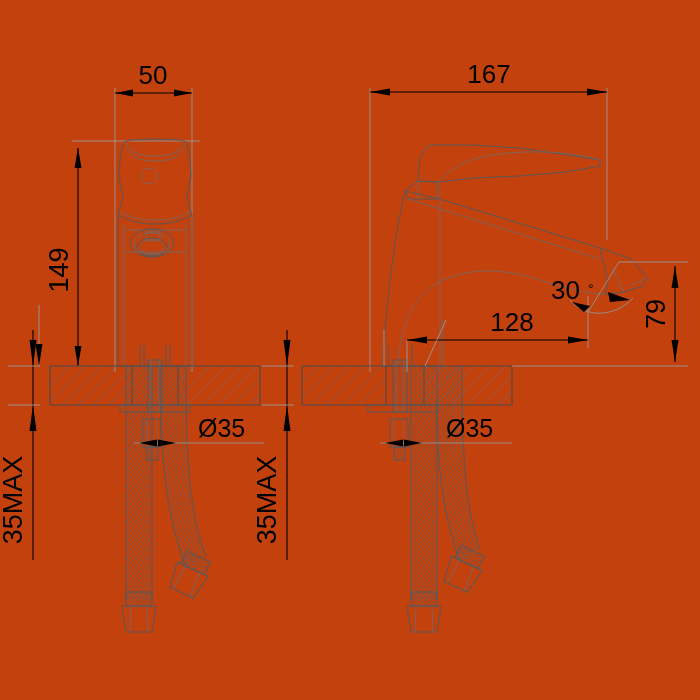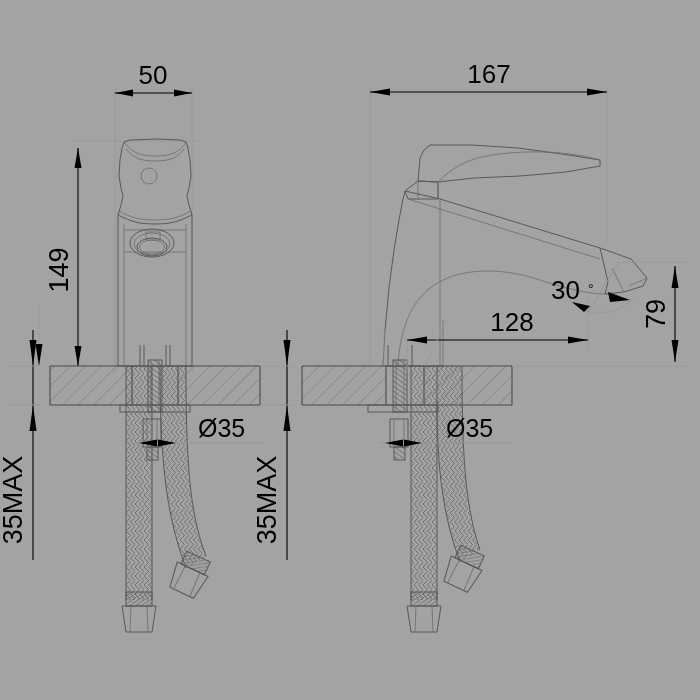--- a/index.html
+++ b/index.html
@@ -11,21 +11,21 @@
   body {
     width: 700px;
     height: 700px;
     overflow: hidden;
     font-family: "Liberation Sans", sans-serif;
   }
   #drawing-root {
     position: relative;
     width: 700px;
     height: 700px;
-    background: #a3a3a3;
+    background: #c2410c;
   }
   svg#drawing {
     display: block;
     width: 700px;
     height: 700px;
   }
   .obj      { fill: none; stroke: #58585a; stroke-width: 1; }
   .obj-thin { fill: none; stroke: #6c6c6e; stroke-width: 0.8; }
   .dim      { fill: none; stroke: #000000; stroke-width: 1.1; }
   .dimthin  { fill: none; stroke: #949496; stroke-width: 0.9; }

